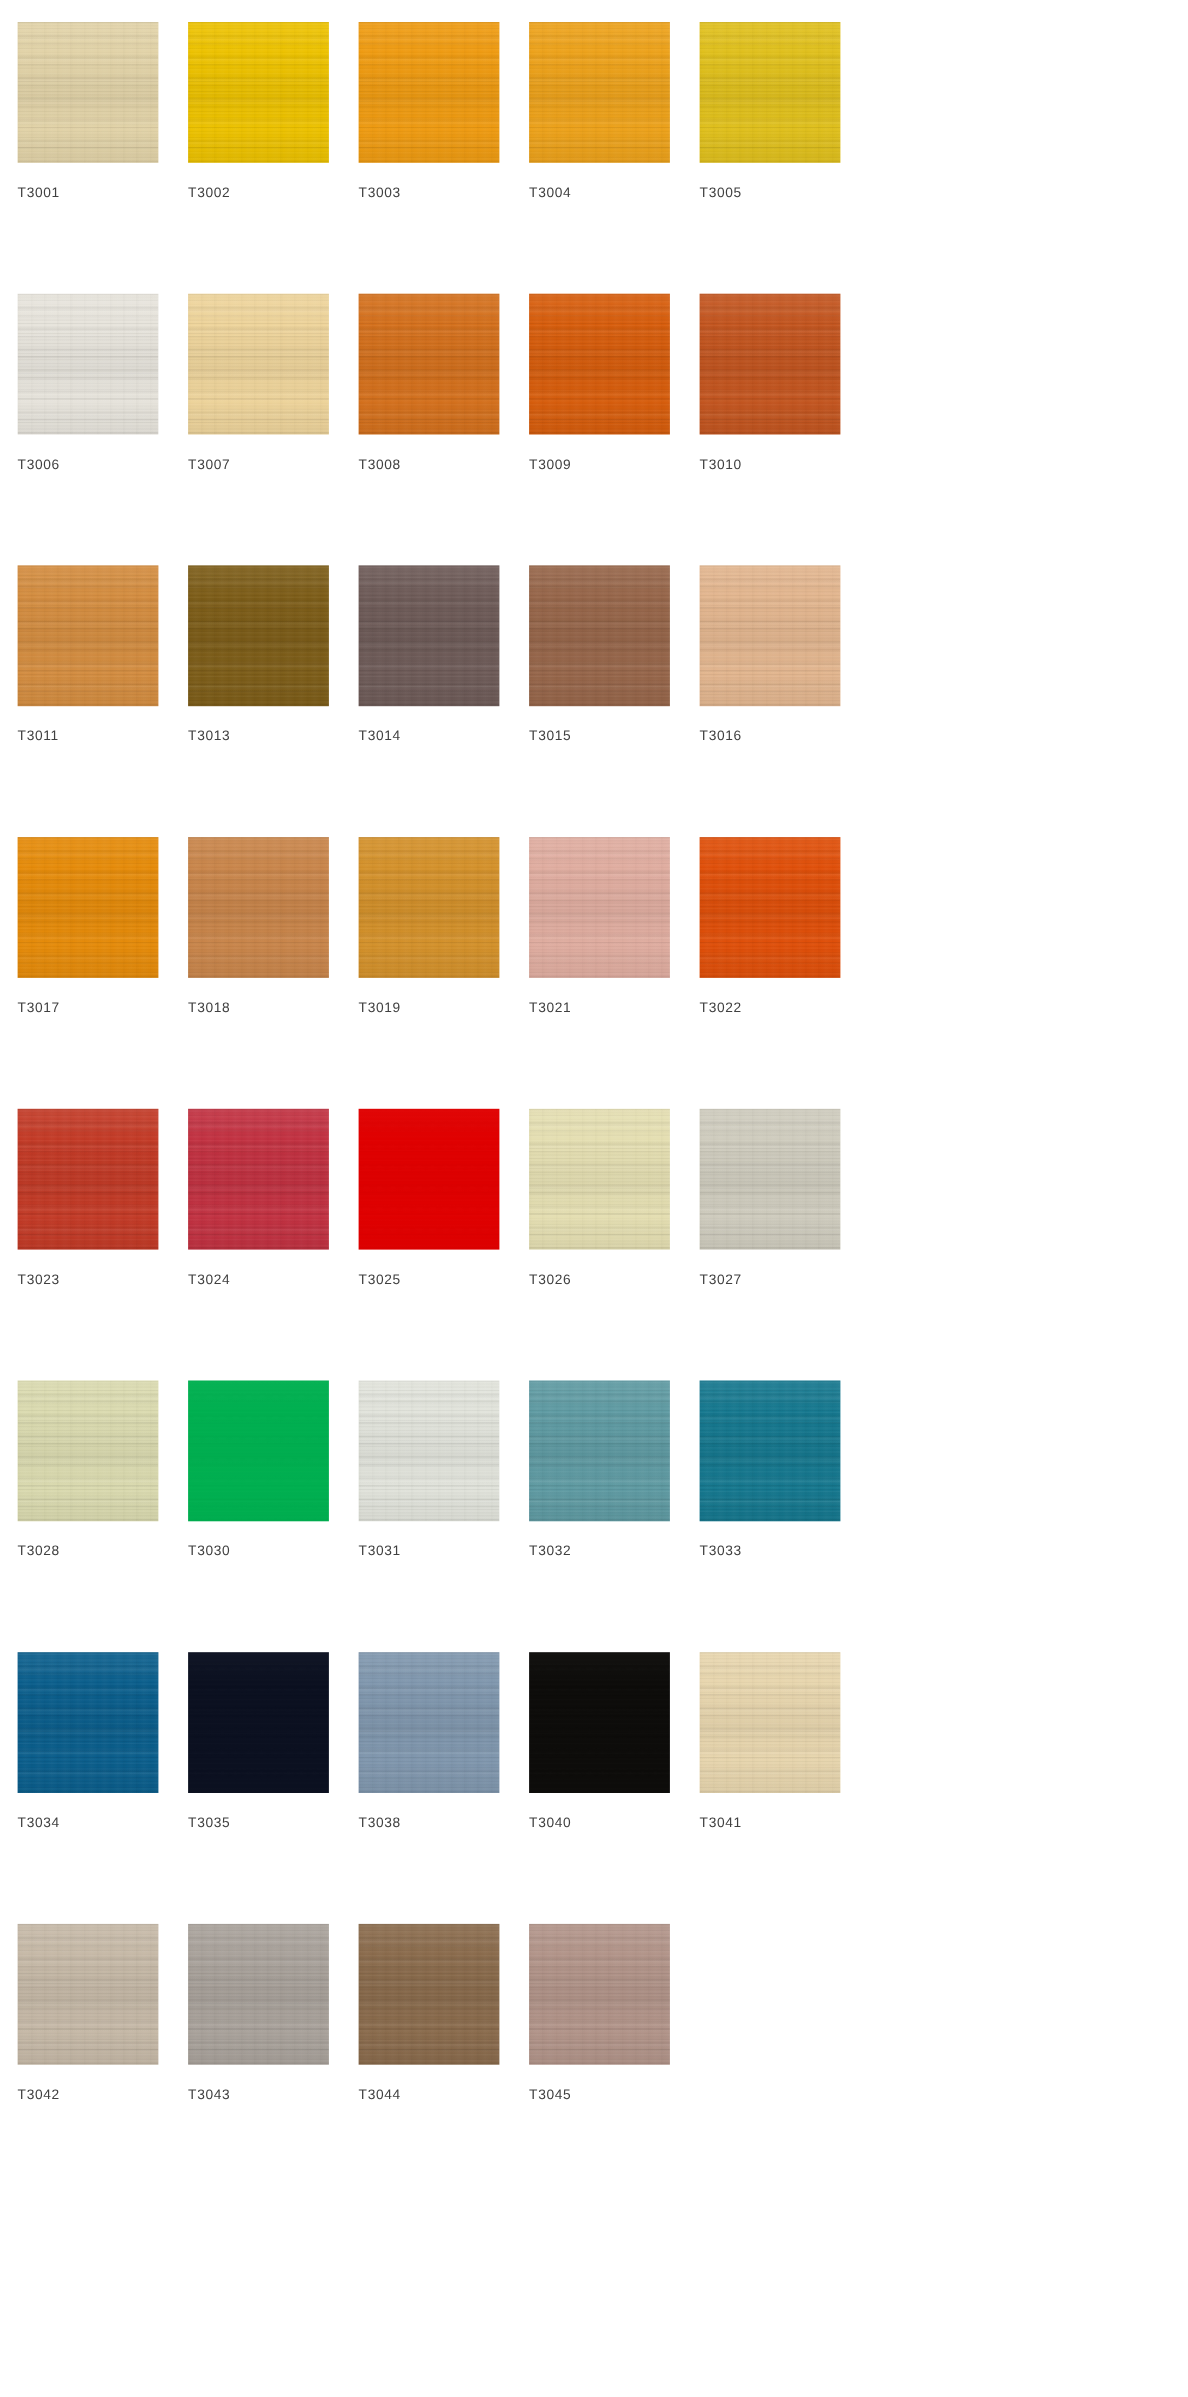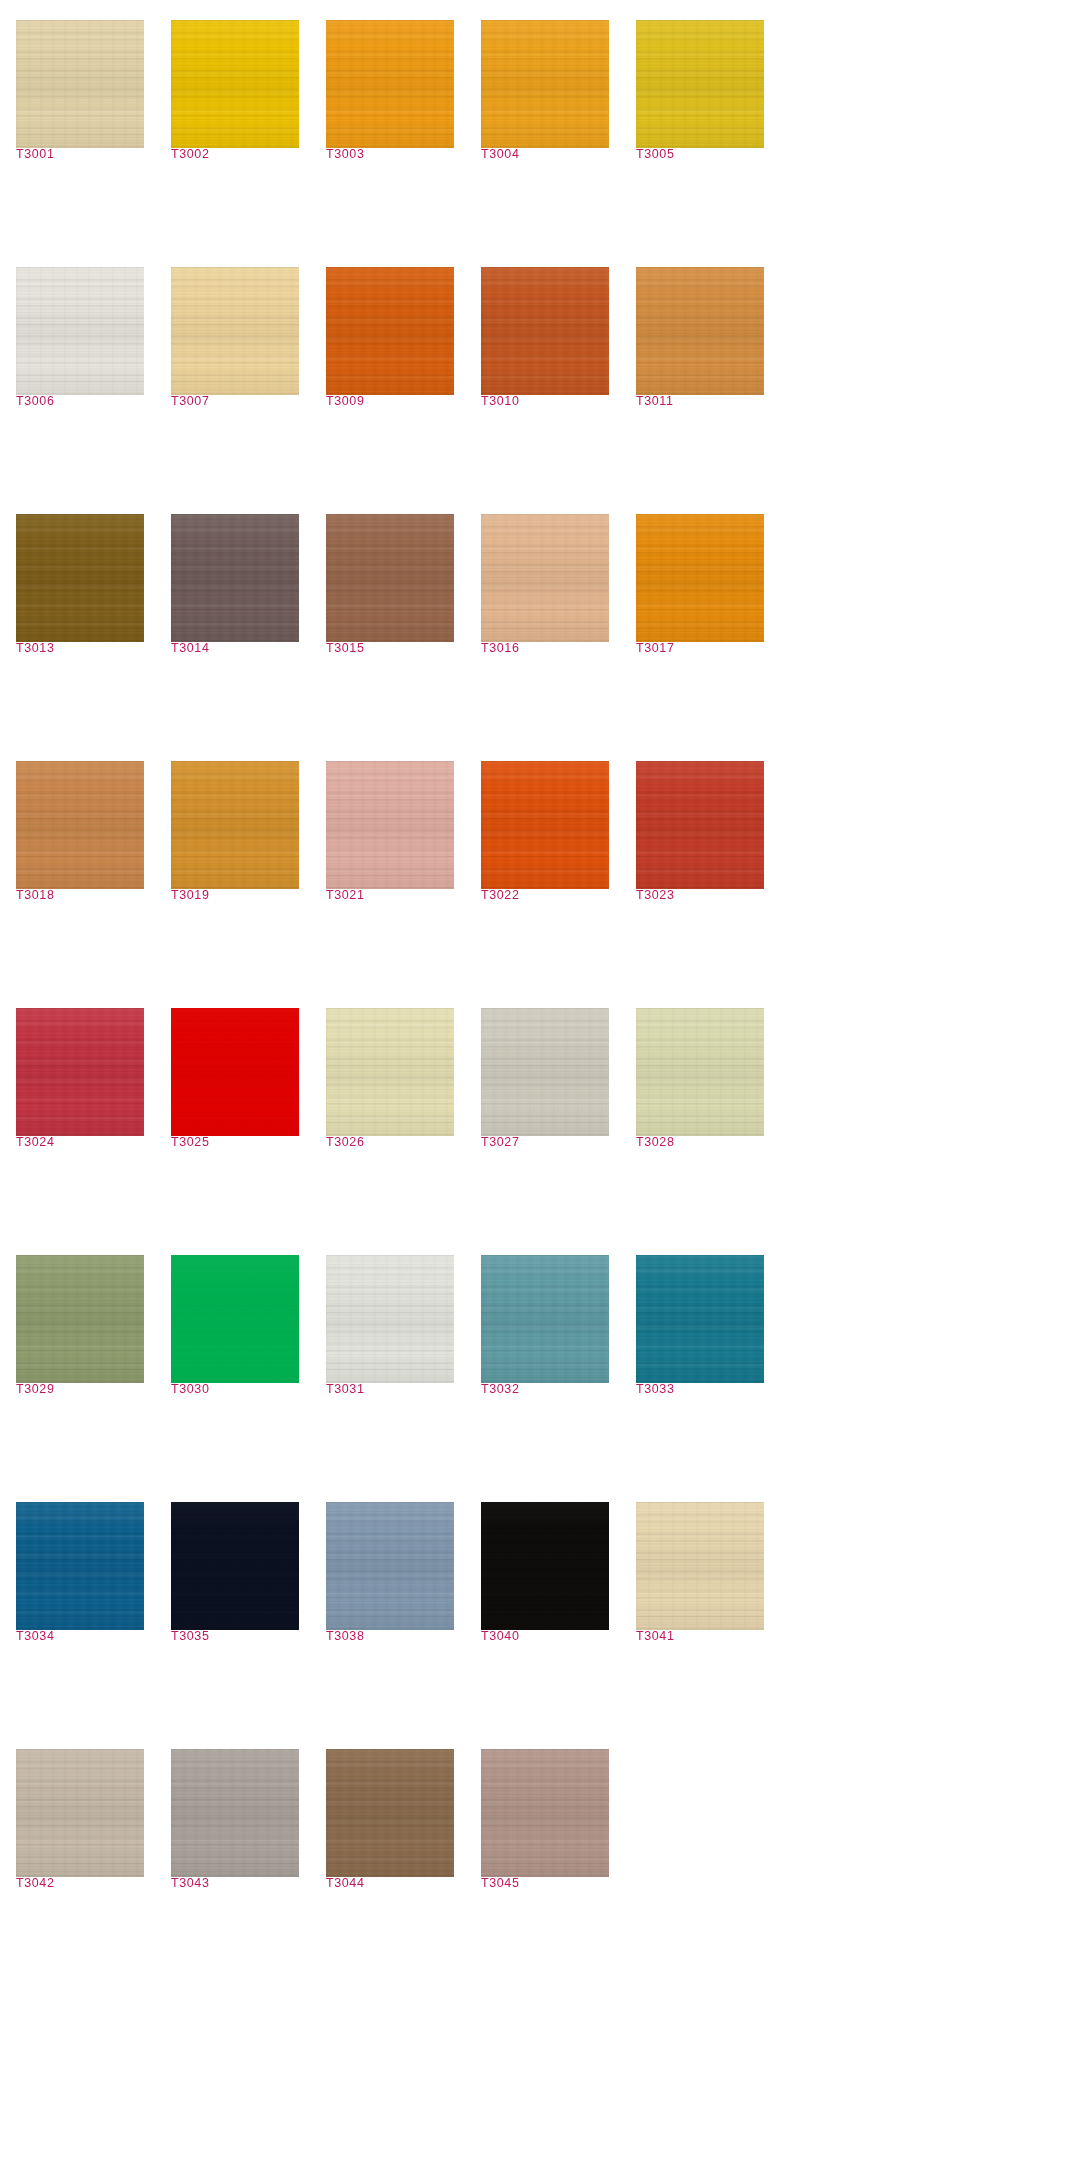--- a/index.html
+++ b/index.html
@@ -97,23 +97,24 @@
   }
   
   .swatch-chip.flat .grain.g1 { opacity: 0.22; }
   .swatch-chip.flat .grain.g2 { opacity: 0.16; }
   .swatch-chip.flat .grain.g3 { opacity: 0.35; }
   
   .swatch-chip.rough .grain.g1 { opacity: 1; }
   .swatch-chip.rough .grain.g2 { opacity: 1; }
 
   .swatch-label {
+    margin-top: 21px;
     font-size: 12.5px;
     letter-spacing: 0.6px;
-    color: #be185d;
+    color: #404040;
     font-family: "Liberation Sans", sans-serif;
     font-weight: 400;
     line-height: 1;
     white-space: nowrap;
   }
 </style>
 </head>
 <body>
 
 <div id="swatch-sheet">
@@ -168,20 +169,28 @@
       </div>
       <div class="swatch-cell">
         <div class="swatch-chip rough" style="background-color: rgb(238, 212, 155);">
           <div class="grain g1"></div>
           <div class="grain g2"></div>
           <div class="grain g3"></div>
         </div>
         <div class="swatch-label">T3007</div>
       </div>
       <div class="swatch-cell">
+        <div class="swatch-chip rough" style="background-color: rgb(212, 112, 28);">
+          <div class="grain g1"></div>
+          <div class="grain g2"></div>
+          <div class="grain g3"></div>
+        </div>
+        <div class="swatch-label">T3008</div>
+      </div>
+      <div class="swatch-cell">
         <div class="swatch-chip" style="background-color: rgb(215, 93, 12);">
           <div class="grain g1"></div>
           <div class="grain g2"></div>
           <div class="grain g3"></div>
         </div>
         <div class="swatch-label">T3009</div>
       </div>
       <div class="swatch-cell">
         <div class="swatch-chip rough" style="background-color: rgb(195, 85, 31);">
           <div class="grain g1"></div>
@@ -310,28 +319,20 @@
         </div>
         <div class="swatch-label">T3027</div>
       </div>
       <div class="swatch-cell">
         <div class="swatch-chip rough" style="background-color: rgb(219, 219, 176);">
           <div class="grain g1"></div>
           <div class="grain g2"></div>
           <div class="grain g3"></div>
         </div>
         <div class="swatch-label">T3028</div>
-      </div>
-      <div class="swatch-cell">
-        <div class="swatch-chip rough" style="background-color: rgb(141, 156, 108);">
-          <div class="grain g1"></div>
-          <div class="grain g2"></div>
-          <div class="grain g3"></div>
-        </div>
-        <div class="swatch-label">T3029</div>
       </div>
       <div class="swatch-cell">
         <div class="swatch-chip flat" style="background-color: rgb(0, 176, 80);">
           <div class="grain g1"></div>
           <div class="grain g2"></div>
           <div class="grain g3"></div>
         </div>
         <div class="swatch-label">T3030</div>
       </div>
       <div class="swatch-cell">

